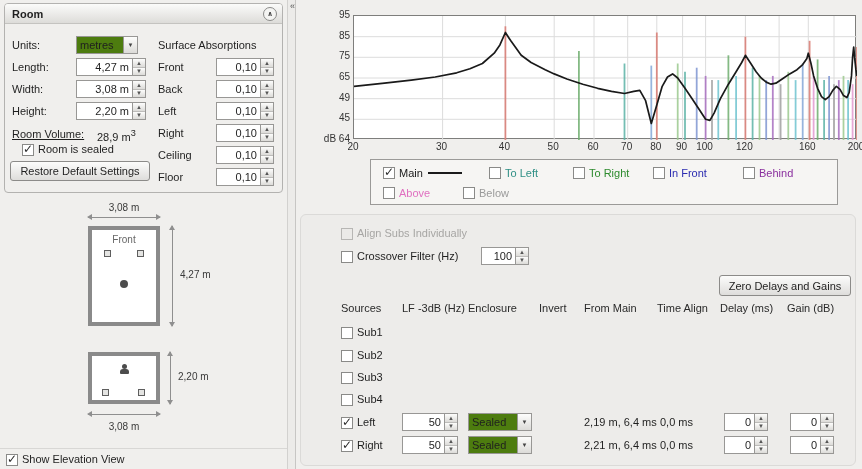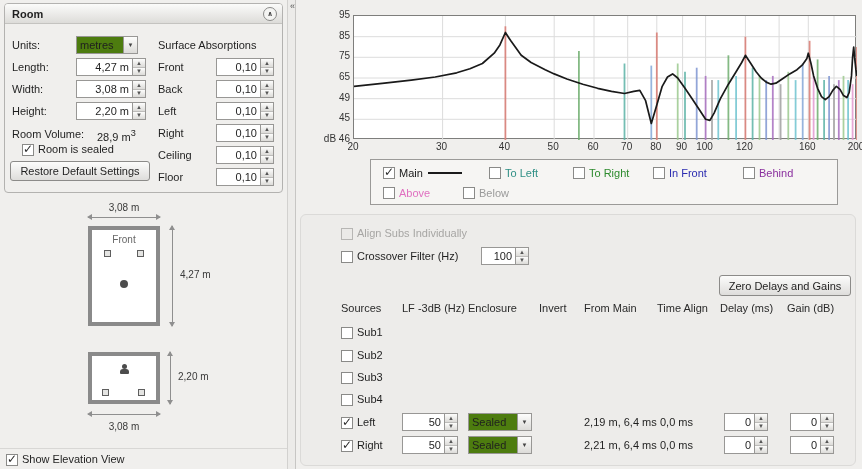--- a/index.html
+++ b/index.html
@@ -95,21 +95,21 @@
 
     <span class="lbl" style="left:12px;top:105px;">Height:</span>
     <div class="spin" style="left:76px;top:102px;width:70px;">
       <span class="sv">2,20 m</span>
       <span class="sbtns">
         <span class="sb">▲</span>
         <span class="sb">▼</span>
       </span>
     </div>
 
-    <span class="lbl" style="left:12px;top:128px;">Room Volume:</span>
+    <span class="lbl" style="left:12px;top:128px;text-decoration:underline;">Room Volume:</span>
     <span class="lbl" style="left:97px;top:128px;"><span>28,9 m</span><sup>3</sup></span>
 
     <span class="cb checked" style="left:22px;top:144px;"></span>
     <span class="lbl" style="left:38px;top:143px;">Room is sealed</span>
 
     <div class="btn" style="left:10px;top:161px;width:140px;height:20px;">
       <span>Restore Default Settings</span>
     </div>
 
     <span class="lbl" style="left:158px;top:39px;">Surface Absorptions</span>
@@ -253,21 +253,21 @@
           <polyline fill="none" stroke="#1a1a1a" stroke-width="1.7" stroke-linejoin="round" points="0.0,70.3 30.5,67.2 57.3,64.1 81.2,61.0 102.7,56.8 115.9,52.7 128.4,47.5 140.2,37.2 145.9,28.9 151.4,16.5 156.8,24.8 167.2,39.3 177.1,46.5 191.2,53.7 200.2,57.9 212.9,63.0 228.8,68.2 243.6,72.3 257.5,75.4 270.5,77.5 279.8,75.4 285.8,74.4 291.6,84.7 297.3,107.5 302.8,88.9 308.2,70.3 313.5,61.0 318.6,57.9 323.7,62.0 331.0,72.3 338.1,82.7 344.9,93.0 351.6,103.3 355.9,104.4 360.1,97.1 366.4,82.7 374.4,68.2 382.1,55.8 387.7,46.5 391.4,39.3 396.8,47.5 402.1,55.8 407.2,62.0 412.2,66.1 417.1,68.2 421.9,67.2 428.2,63.0 435.7,57.9 443.0,53.7 448.7,48.6 452.9,42.4 454.3,37.2 457.0,47.5 459.6,59.9 463.6,72.3 467.5,80.6 471.3,83.7 475.1,80.6 478.8,74.4 482.4,70.3 486.0,73.4 489.5,79.6 492.9,81.6 495.2,76.5 497.5,59.9 498.6,41.3 499.7,31.0 500.8,43.4 501.9,53.7 503.0,59.9"></polyline>
         </svg>
     </div>
     <div id="y-labels">
         <span class="ytick" style="top: 9px;">95</span>
         <span class="ytick" style="top: 29.6667px;">85</span>
         <span class="ytick" style="top: 50.3333px;">75</span>
         <span class="ytick" style="top: 71px;">65</span>
         <span class="ytick" style="top: 91.6667px;">49</span>
         <span class="ytick" style="top: 112.333px;">45</span>
-        <span class="ytick" style="top: 133px;">dB 46</span>
+        <span class="ytick" style="top: 133px;">dB 64</span>
       </div>
     <div id="x-labels">
         <span class="xtick" style="left: 44px;">20</span>
         <span class="xtick" style="left: 132.574px;">30</span>
         <span class="xtick" style="left: 195.418px;">40</span>
         <span class="xtick" style="left: 244.164px;">50</span>
         <span class="xtick" style="left: 283.992px;">60</span>
         <span class="xtick" style="left: 317.666px;">70</span>
         <span class="xtick" style="left: 346.836px;">80</span>
         <span class="xtick" style="left: 372.566px;">90</span>

